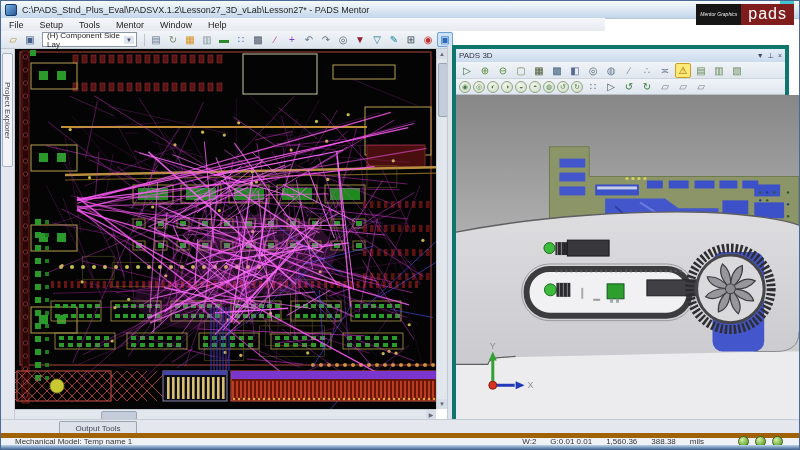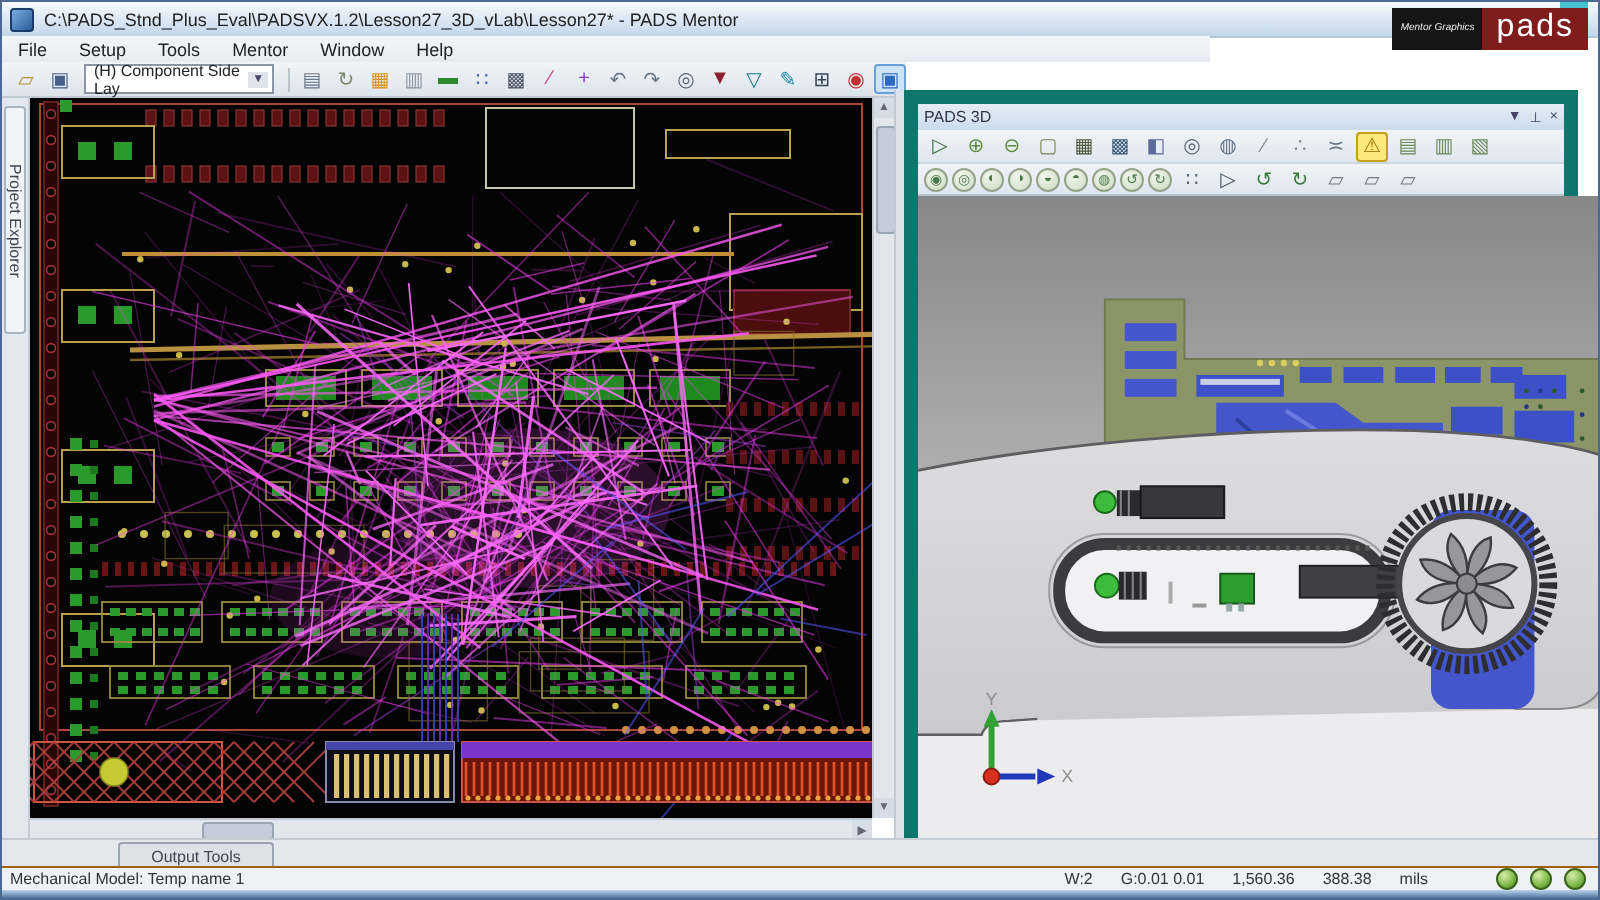--- a/index.html
+++ b/index.html
@@ -54,43 +54,43 @@
     border-top:1px solid #c2cad4;box-sizing:border-box}
   #hscroll .thumb{position:absolute;left:86px;top:1px;width:34px;height:7px;background:#c3ccd8;
     border:1px solid #9aa6b6;border-radius:2px}
   #hscroll .arr{position:absolute;right:0;top:0;width:10px;height:9px;font-size:6px;color:#667;
     display:flex;align-items:center;justify-content:center;background:#d6dde6}
   
   #splitter{position:absolute;left:446px;top:44px;width:5px;height:380px;background:#dde3ea;
     border-left:1px solid #c2cad4}
   
   #panel{position:absolute;left:451px;top:44px;width:337px;height:380px;background:#e8edf3;
-    border:7px solid #0f766e;box-sizing:border-box}
+    border:4px solid #0f766e;box-sizing:border-box}
   #phead{height:13px;background:linear-gradient(#e4edf6,#cbdbec);display:flex;align-items:center;
     font-size:8px;color:#334;padding:0 3px;justify-content:space-between}
   #phead .ctrls{display:flex;gap:4px;font-size:7px;color:#446}
   #ptb1,#ptb2{display:flex;align-items:center;gap:2px;padding:0 3px;background:linear-gradient(#f0f4f8,#dfe6ee)}
   #ptb1{height:16px;border-bottom:1px solid #ccd4dd}
   #ptb2{height:15px;border-bottom:1px solid #b8c2cc}
   .tbi.round{border-radius:50%;background:radial-gradient(circle at 35% 30%,#f0f6ea,#cfdcc6);
     border:1px solid #93a488;width:12px;height:12px;font-size:7px;box-sizing:border-box}
   .tbi.warn{background:#fce97a;border:1px solid #c8a020;box-sizing:border-box}
   #viewport{position:relative;width:343px;height:334px;background:#bbb}
   #viewport svg{display:block;width:343px;height:334px}
   #watermark{position:absolute;right:6px;bottom:2px;font-size:25px;font-weight:bold;
     color:#55b2e8;letter-spacing:2px;font-family:"Liberation Sans",sans-serif;opacity:.95}
   
   #outrow{position:absolute;left:0;top:418px;width:800px;height:14px;background:#e4e8ee;
     border-top:1px solid #c6ccd4;box-sizing:border-box}
   #outtab{position:absolute;left:58px;top:1px;width:76px;height:12px;background:#dde2e9;
     border:1px solid #9aa4b2;border-bottom:none;border-radius:2px 2px 0 0;font-size:8px;color:#445;
     display:flex;align-items:center;justify-content:center}
   #statusbar{position:absolute;left:0;top:432px;width:800px;height:12px;background:#eef1f5;
-    border-top:1px solid #a16207;display:flex;align-items:center;font-size:8px;color:#333;
-    padding:0 4px;box-sizing:border-box}
+    border-top:5px solid #a16207;display:flex;align-items:center;font-size:8px;color:#333;
+    padding:0 14px;box-sizing:border-box}
   #statusbar .grp{margin-left:auto;display:flex;align-items:center;gap:14px}
   #statusbar .num{text-align:right}
   .glight{width:9px;height:9px;border-radius:50%;margin-left:2px;
     background:radial-gradient(circle at 35% 30%,#d8eeaa,#7ab648 60%,#4e8020);border:1px solid #3c6418}
   #lights{display:flex;align-items:center;margin-left:18px;margin-right:4px;gap:4px}
   #bottomborder{position:absolute;left:0;top:444px;width:800px;height:6px;
     background:linear-gradient(#bcd4ec,#5a7ea6 60%,#16222e)}
 </style>
 </head>
 <body>

